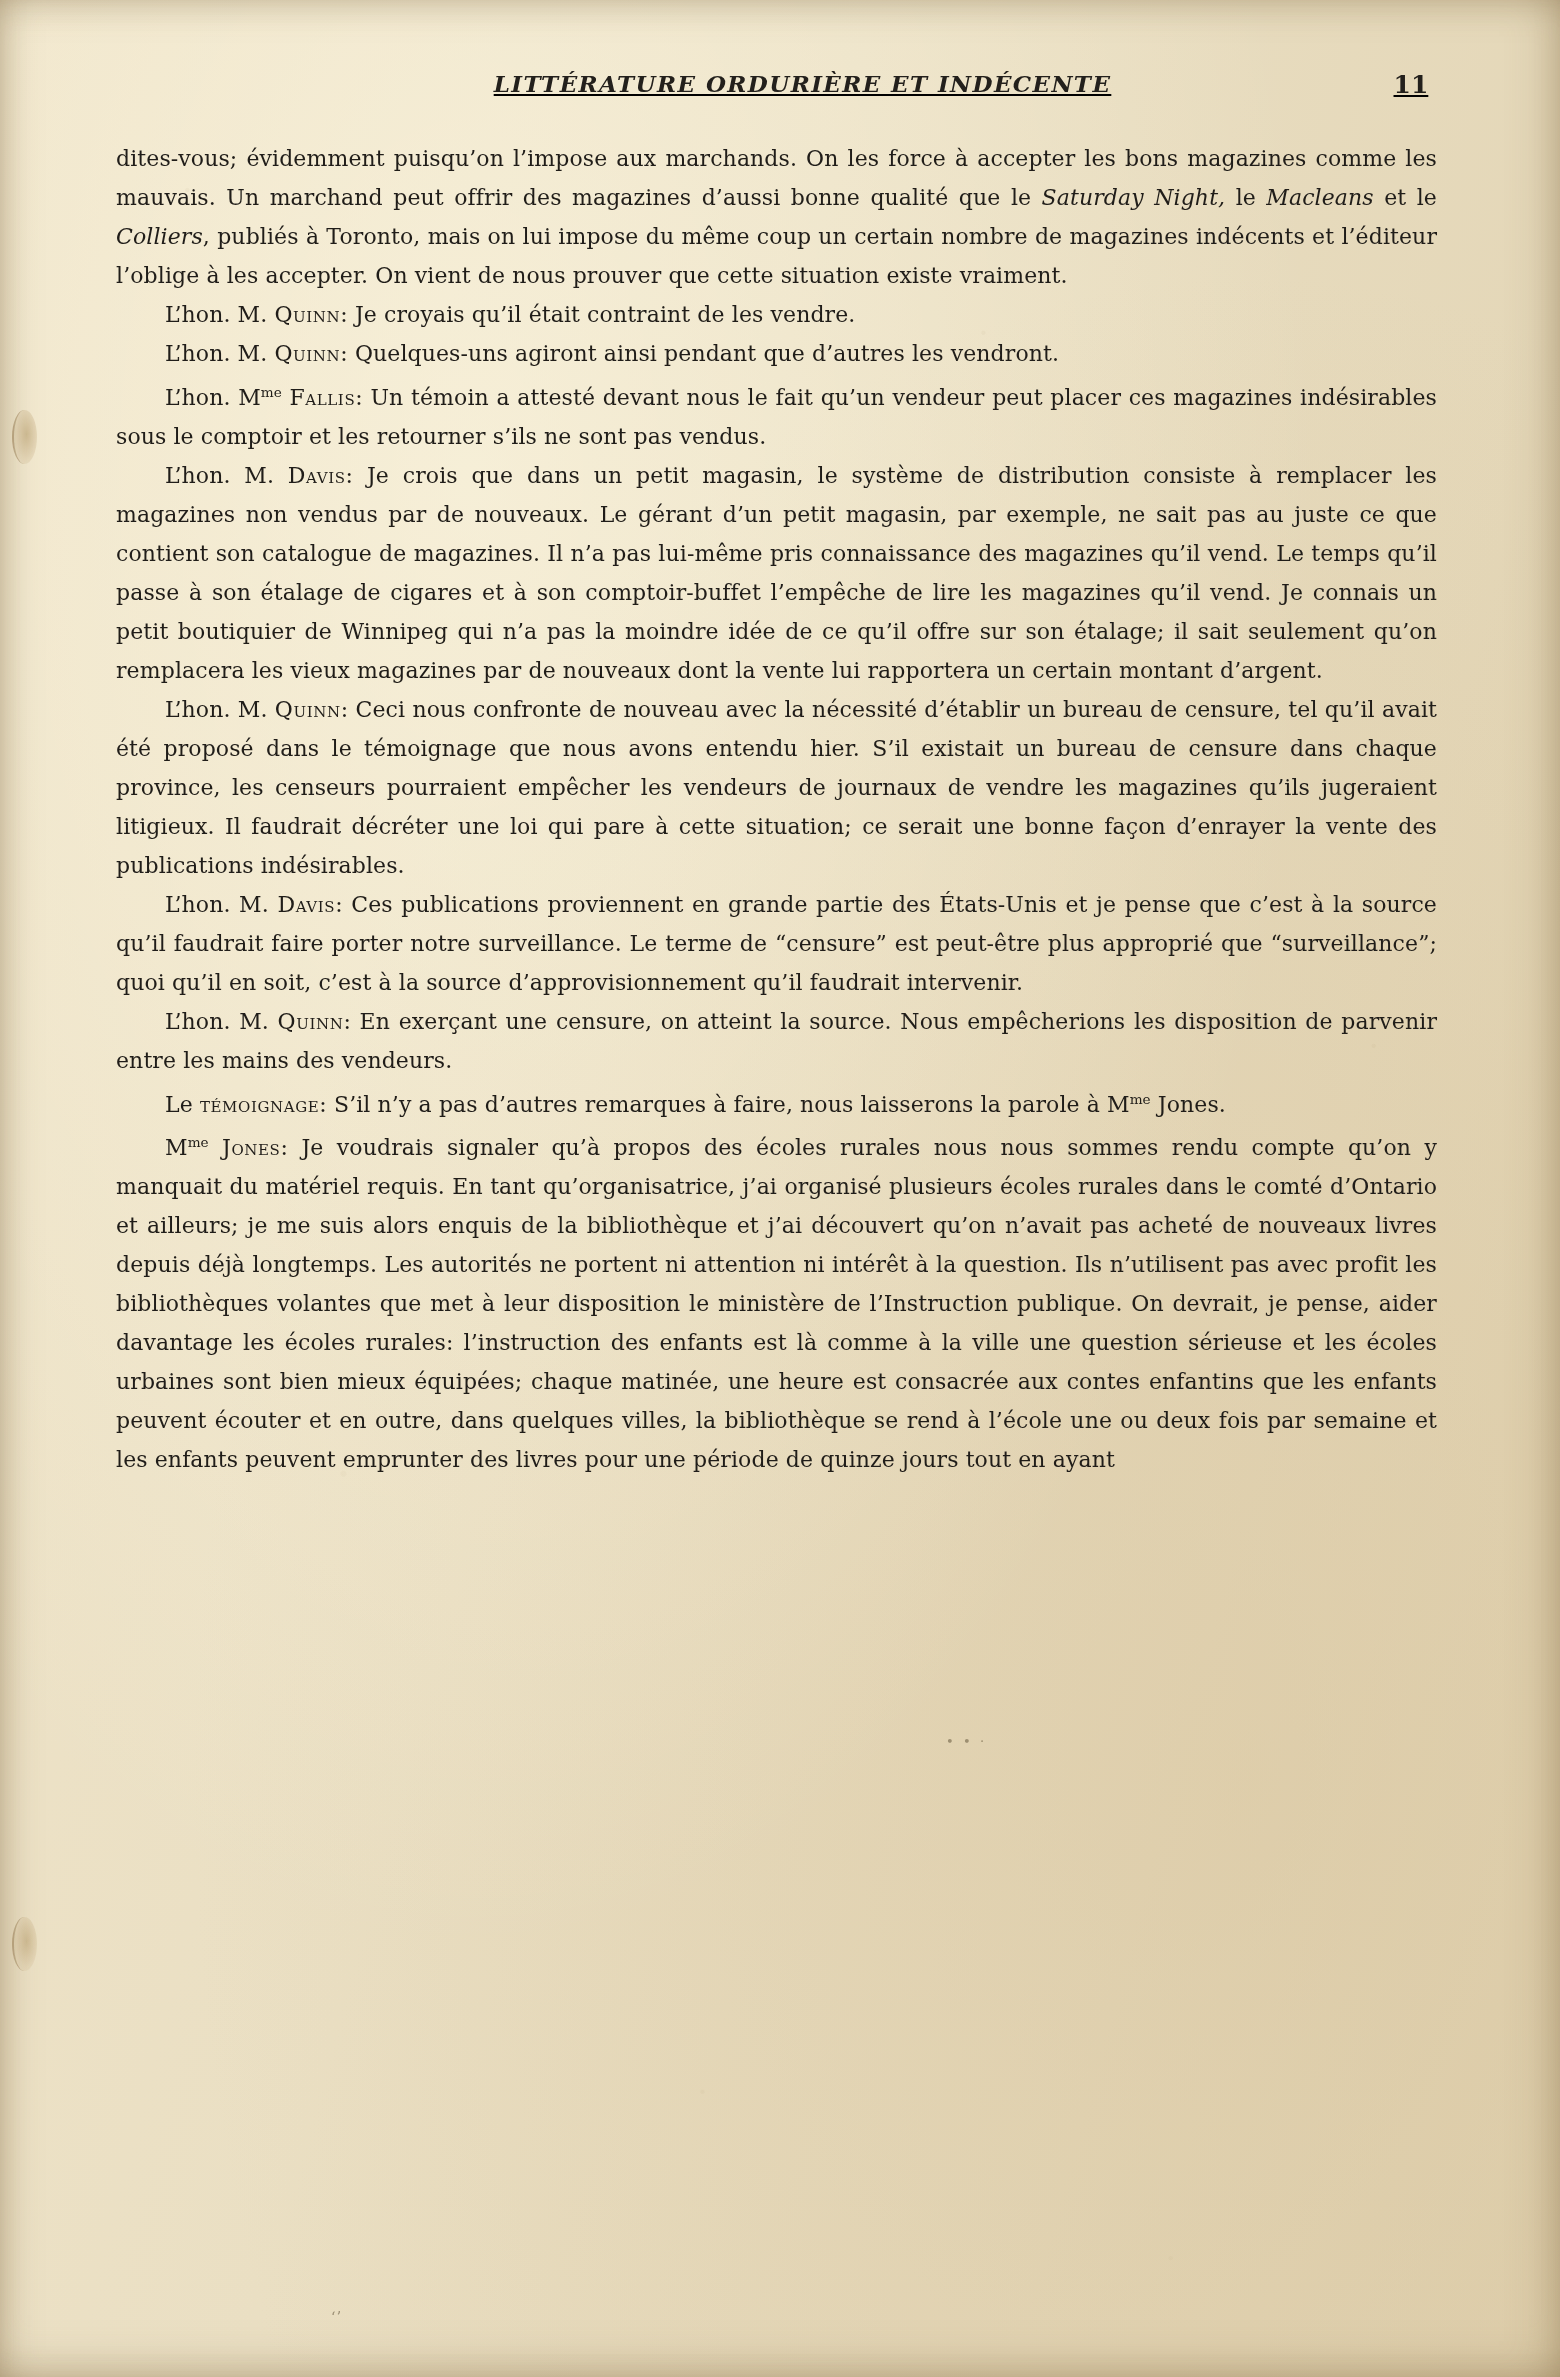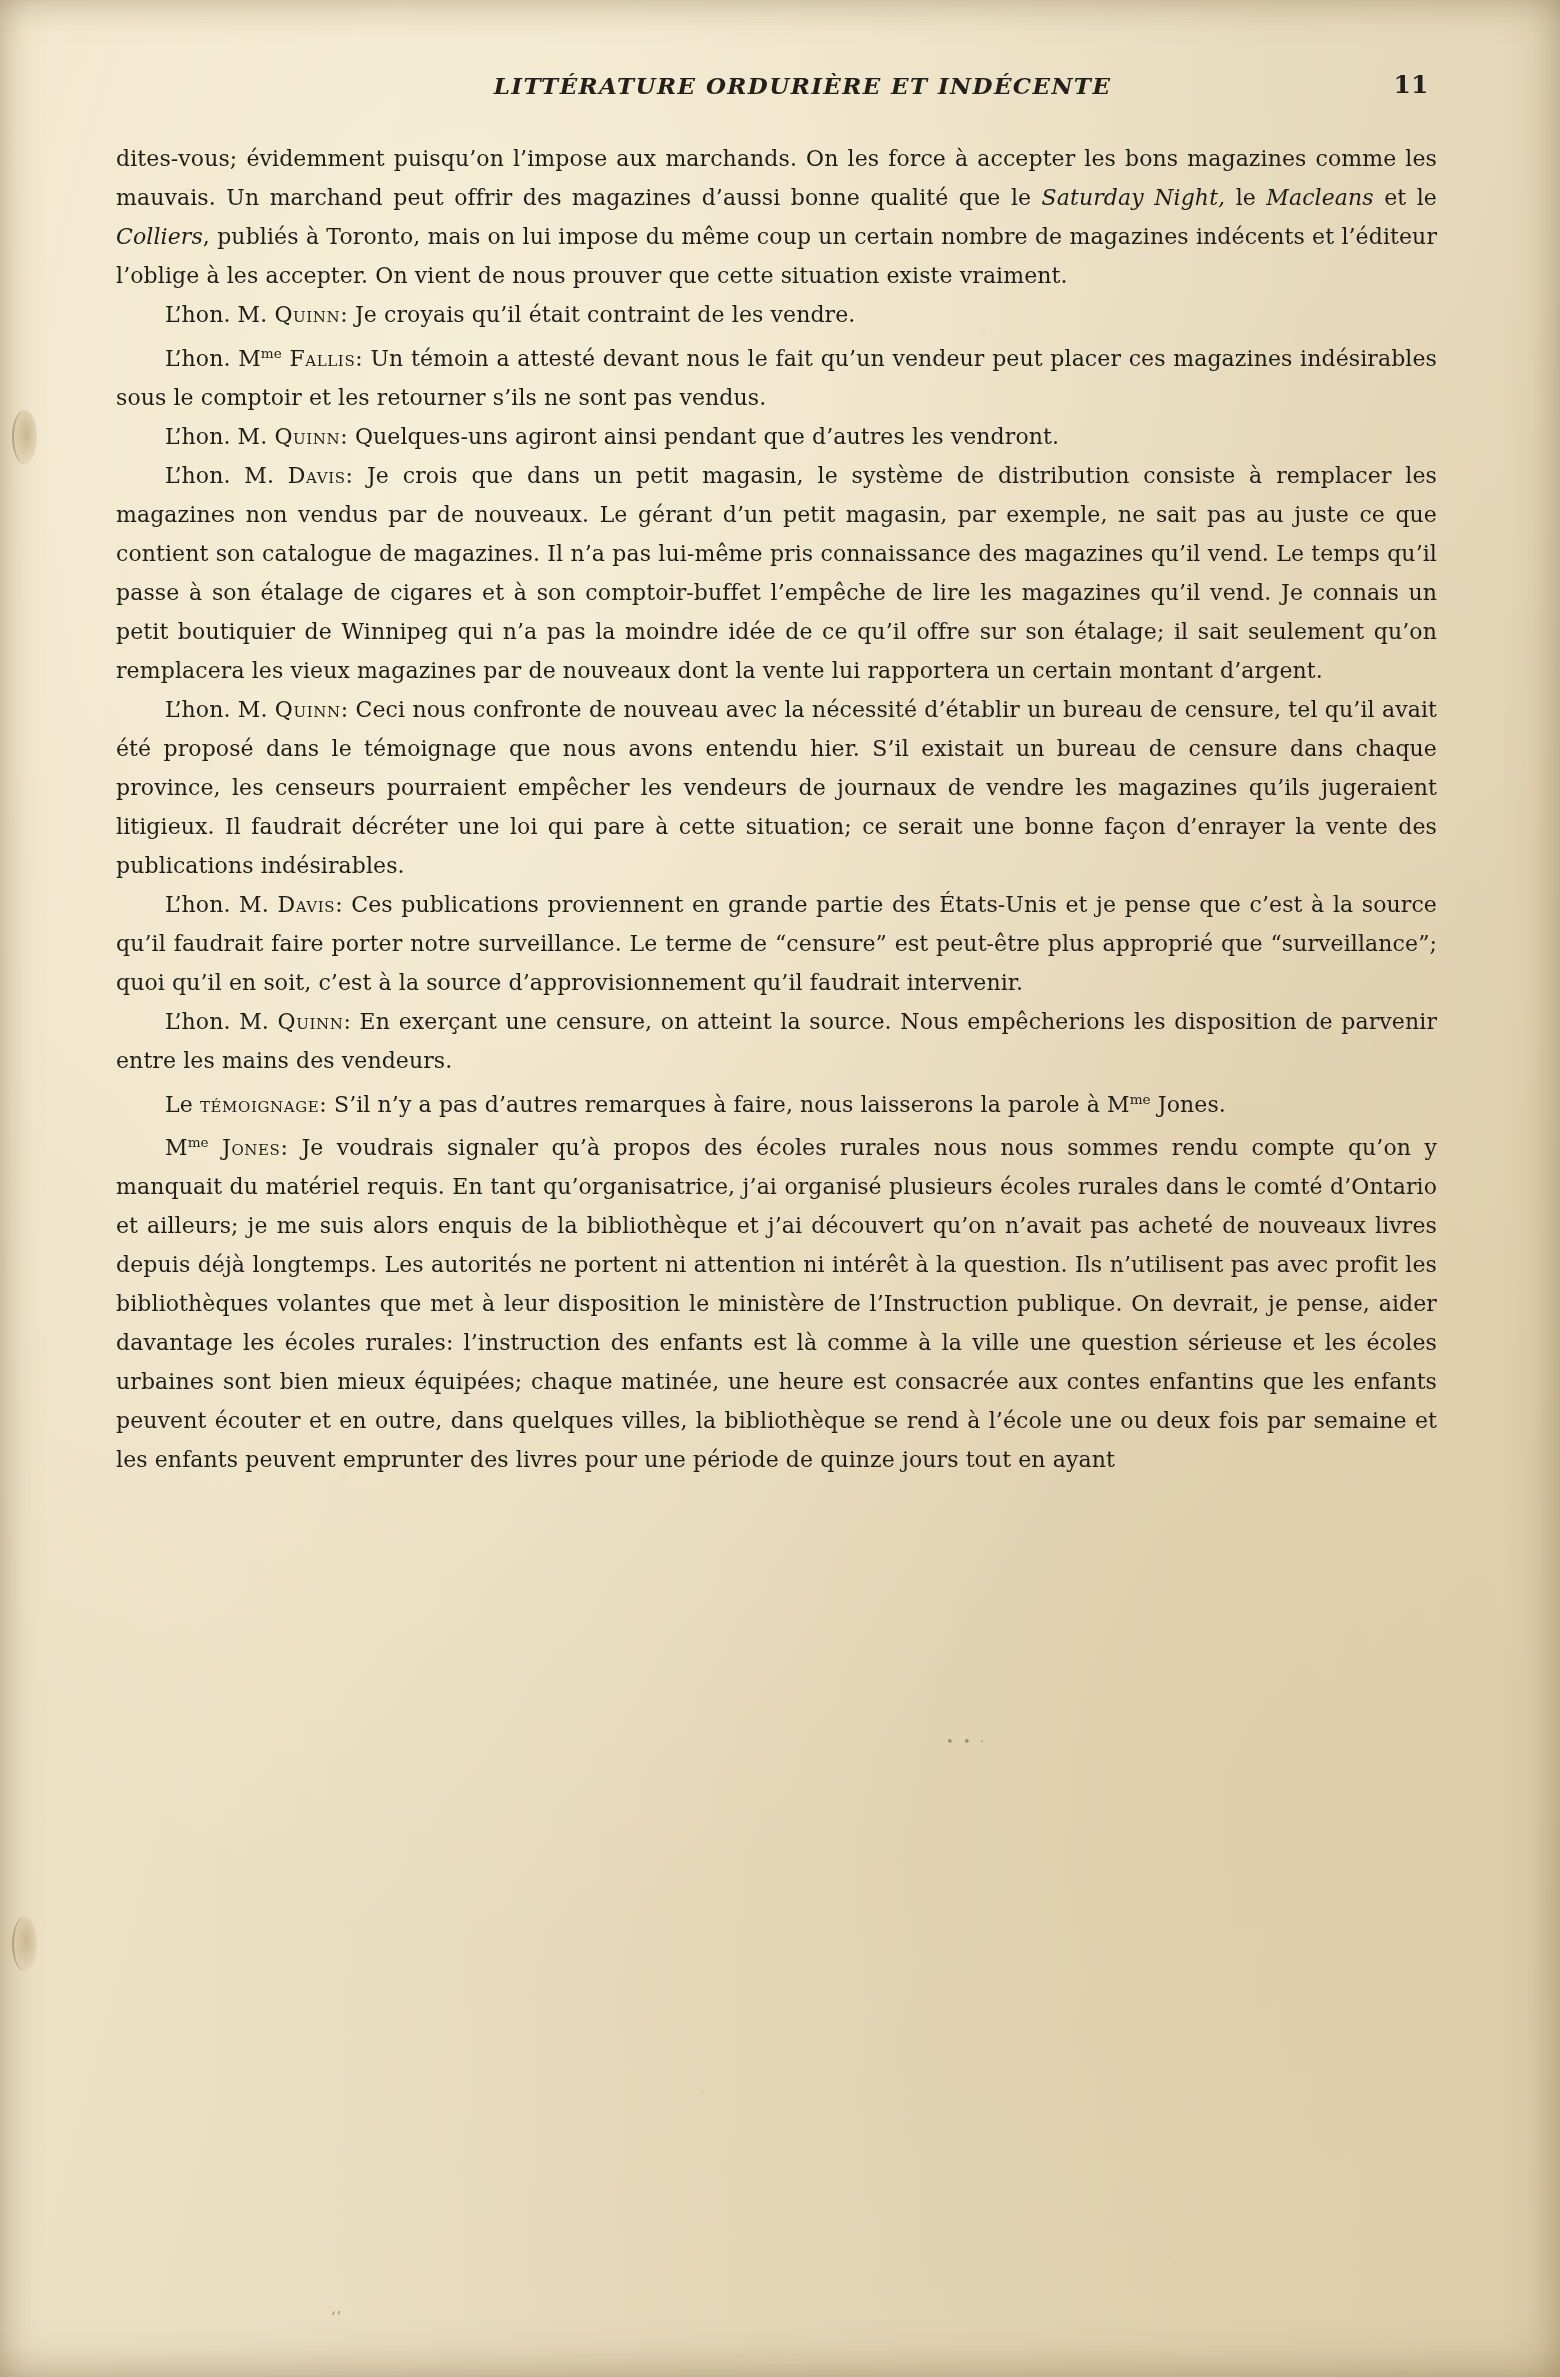--- a/index.html
+++ b/index.html
@@ -60,24 +60,25 @@
 
   .content {
     position: absolute;
     left: 112px;
     top: 70px;
     width: 1325px;
   }
 
   header.running-head {
     display: flex;
-    align-items: flex-end;
+    align-items: flex-start;
     justify-content: space-between;
     padding: 0 8.7px 0 8.7px;
     margin-bottom: 40px;
+    text-decoration: underline;
   }
   .head-title {
     flex: 1;
     text-align: center;
     font-style: italic;
     font-weight: 700;
     letter-spacing: 1.4px;
     font-size: 23px;
     color: #23201c;
     padding-left: 105px;
@@ -144,22 +145,22 @@
 
   <div class="content">
     <header class="running-head">
       <div class="head-title">LITTÉRATURE ORDURIÈRE ET INDÉCENTE</div>
       <div class="page-number">11</div>
     </header>
 
     <section class="body-text" id="body-text">
         <p><span>dites-vous; évidemment puisqu’on l’impose aux marchands. On les force à accepter les bons magazines comme les mauvais.  Un marchand peut offrir des magazines d’aussi bonne qualité que le </span><span class="it">Saturday Night,</span><span> le </span><span class="it">Macleans</span><span> et le </span><span class="it">Colliers</span><span>, publiés à Toronto, mais on lui impose du même coup un certain nombre de magazines indécents et l’éditeur l’oblige à les accepter.  On vient de nous prouver que cette situation existe vraiment.</span></p>
         <p class="indent"><span>L’hon. M. </span><span class="sc">Quinn</span><span>: Je croyais qu’il était contraint de les vendre.</span></p>
+        <p class="indent"><span>L’hon. M. </span><span class="sc">Quinn</span><span>: Quelques-uns agiront ainsi pendant que d’autres les vendront.</span></p>
         <p class="indent"><span>L’hon. M</span><sup class="sup">me</sup><span> </span><span class="sc">Fallis</span><span>: Un témoin a attesté devant nous le fait qu’un vendeur peut placer ces magazines indésirables sous le comptoir et les retourner s’ils ne sont pas vendus.</span></p>
-        <p class="indent"><span>L’hon. M. </span><span class="sc">Quinn</span><span>: Quelques-uns agiront ainsi pendant que d’autres les vendront.</span></p>
         <p class="indent"><span>L’hon. M. </span><span class="sc">Davis</span><span>: Je crois que dans un petit magasin, le système de distribution consiste à remplacer les magazines non vendus par de nouveaux. Le gérant d’un petit magasin, par exemple, ne sait pas au juste ce que contient son catalogue de magazines. Il n’a pas lui-même pris connaissance des magazines qu’il vend. Le temps qu’il passe à son étalage de cigares et à son comptoir-buffet l’empêche de lire les magazines qu’il vend.  Je connais un petit boutiquier de Winnipeg qui n’a pas la moindre idée de ce qu’il offre sur son étalage; il sait seulement qu’on remplacera les vieux magazines par de nouveaux dont la vente lui rapportera un certain montant d’argent.</span></p>
         <p class="indent"><span>L’hon. M. </span><span class="sc">Quinn</span><span>: Ceci nous confronte de nouveau avec la nécessité d’établir un bureau de censure, tel qu’il avait été proposé dans le témoignage que nous avons entendu hier.  S’il existait un bureau de censure dans chaque province, les censeurs pourraient empêcher les vendeurs de journaux de vendre les magazines qu’ils jugeraient litigieux.  Il faudrait décréter une loi qui pare à cette situation; ce serait une bonne façon d’enrayer la vente des publications indésirables.</span></p>
         <p class="indent"><span>L’hon. M. </span><span class="sc">Davis</span><span>: Ces publications proviennent en grande partie des États-Unis et je pense que c’est à la source qu’il faudrait faire porter notre surveillance.  Le terme de “censure” est peut-être plus approprié que “surveillance”; quoi qu’il en soit, c’est à la source d’approvisionnement qu’il faudrait intervenir.</span></p>
         <p class="indent"><span>L’hon. M. </span><span class="sc">Quinn</span><span>: En exerçant une censure, on atteint la source.  Nous empêcherions les disposition de parvenir entre les mains des vendeurs.</span></p>
         <p class="indent"><span>Le </span><span class="sc">témoignage</span><span>: S’il n’y a pas d’autres remarques à faire, nous laisserons la parole à M</span><sup class="sup">me</sup><span> Jones.</span></p>
         <p class="indent"><span>M</span><sup class="sup">me</sup><span> </span><span class="sc">Jones</span><span>: Je voudrais signaler qu’à propos des écoles rurales nous nous sommes rendu compte qu’on y manquait du matériel requis.  En tant qu’organisatrice, j’ai organisé plusieurs écoles rurales dans le comté d’Ontario et ailleurs; je me suis alors enquis de la bibliothèque et j’ai découvert qu’on n’avait pas acheté de nouveaux livres depuis déjà longtemps.  Les autorités ne portent ni attention ni intérêt à la question.  Ils n’utilisent pas avec profit les bibliothèques volantes que met à leur disposition le ministère de l’Instruction publique. On devrait, je pense, aider davantage les écoles rurales: l’instruction des enfants est là comme à la ville une question sérieuse et les écoles urbaines sont bien mieux équipées; chaque matinée, une heure est consacrée aux contes enfantins que les enfants peuvent écouter et en outre, dans quelques villes, la bibliothèque se rend à l’école une ou deux fois par semaine et les enfants peuvent emprunter des livres pour une période de quinze jours tout en ayant</span></p>
       </section>
   </div>
 
   <div class="stray-mark">• • ·</div>

